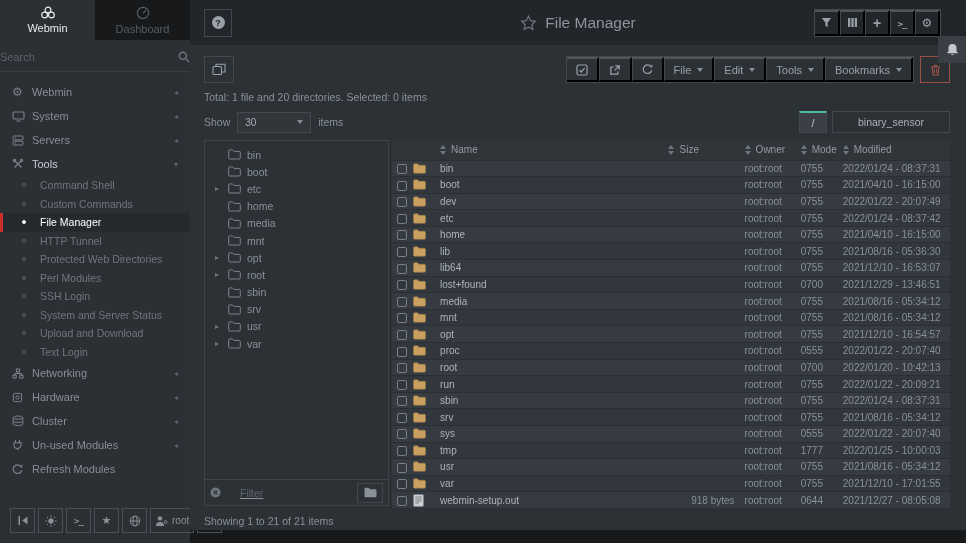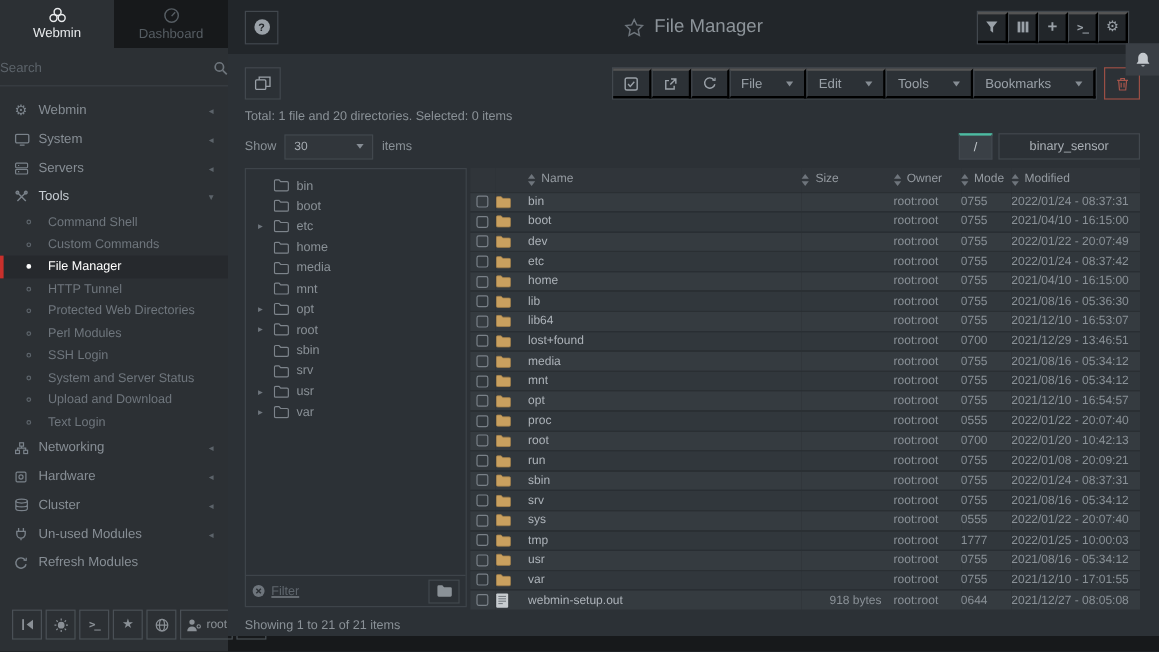--- a/index.html
+++ b/index.html
@@ -41,41 +41,41 @@
   .ta-btn { width:25px; height:26px; display:flex; align-items:center; justify-content:center; color:#9aa1a8; border-left:1px solid #42484e; cursor:pointer; background:transparent; font-size:11px; }
   .ta-btn:first-child { border-left:none; }
   .bell-tab { position:absolute; right:0; top:36px; width:28px; height:27px; background:#3a3f45; display:flex; align-items:center; justify-content:center; z-index:3; cursor:pointer; }
 
   
   .content { position:absolute; left:190px; top:45px; right:0; height:485px; background:#2c3136; padding:0 16px 0 14px; }
   .tb-row { display:flex; align-items:center; justify-content:space-between; margin-top:11px; height:27px; }
   .sq-btn { height:27px; min-width:30px; border:1px solid #42484e; background:transparent; color:#9aa1a8; display:flex; align-items:center; justify-content:center; cursor:pointer; }
   .tb-right { display:flex; align-items:center; }
   .seg { display:flex; border:1px solid #42484e; height:27px; }
-  .seg-btn { display:flex; align-items:center; justify-content:center; color:#9aa1a8; border-left:1px solid #42484e; cursor:pointer; background:transparent; font-size:11px; padding:0 9px; gap:20px;text-align:center; }
+  .seg-btn { display:flex; align-items:center; justify-content:center; color:#9aa1a8; border-left:1px solid #42484e; cursor:pointer; background:transparent; font-size:11px; padding:0 9px; gap:6px;text-align:center; }
   .seg-btn:first-child { border-left:none; }
   .dd-caret { width:0; height:0; border-left:3.5px solid transparent; border-right:3.5px solid transparent; border-top:4px solid #868d94; }
   .trash-btn { width:30px; height:27px; border:1px solid #9b4f45; margin-left:6px; color:#a8554b; display:flex; align-items:center; justify-content:center; cursor:pointer; background:transparent; }
   .summary { font-size:10.5px; color:#8a9197; margin-top:8px; }
   .controls { display:flex; align-items:center; justify-content:space-between; margin-top:8px; height:22px;gap:24px; }
   .show-group { display:flex; align-items:center; gap:7px; font-size:10.5px; color:#8a9197; }
   .show-select { width:74px; height:21px; border:1px solid #42484e; background:#31363b; color:#a7adb3; display:flex; align-items:center; padding:0 7px; cursor:pointer; }
   .show-select .val { flex:1; font-size:10px; }
   .path-group { display:flex; align-items:center; gap:5px; }
   .root-btn { width:28px; height:22px; background:#3a4046; border:1px solid #42484e; border-top:2px solid #4cbca2; color:#c3c8cd; font-size:10.5px; display:flex; align-items:center; justify-content:center; cursor:pointer; }
   .path-search { width:118px; height:22px; border:1px solid #42484e; background:transparent; color:#aab0b6; font-size:10.5px; text-align:center; outline:none; }
 
   .main-row { display:flex; margin-top:7px; height:366px; }
   
   .tree-panel { width:185px; border:1px solid #3e444a; display:flex; flex-direction:column; font-size:10.5px; flex:none; }
   .tree-items { padding-top:5px; }
   .titem { display:flex; align-items:center; height:17.2px; padding-left:10px; color:#8a9197; cursor:pointer; }
   .tcaret { width:13px; font-size:8px; color:#6e757c; flex:none; }
   .titem .ficon { width:19px; display:inline-flex; flex:none; }
-  .filter-row { margin-top:auto; height:26px; border-top:1px solid #3e444a; display:flex; align-items:center; padding:0 5px; gap:5px;text-decoration:underline; }
+  .filter-row { margin-top:auto; height:26px; border-top:1px solid #3e444a; display:flex; align-items:center; padding:0 5px; gap:19px;text-decoration:underline; }
   .filter-row input { flex:1; background:transparent; border:none; outline:none; font-size:10.5px; color:#9aa1a8; min-width:0; }
   .filter-row input::placeholder { color:#5f666d; }
   .mini-folder-btn { width:26px; height:20px; border:1px solid #42484e; display:flex; align-items:center; justify-content:center; color:#8a9197; cursor:pointer; background:transparent; flex:none; }
 
   
   .table-panel { flex:1; margin-left:3px; }
   table { width:100%; border-collapse:collapse; table-layout:fixed; }
   thead th { height:20px; background:#30353a; font-weight:normal; font-size:10px; color:#959ba1; text-align:left; white-space:nowrap; }
   thead th .hcell { display:flex; align-items:center; }
   tbody tr { height:16.6px; background:#353b40; border-top:1px solid #2a2f33; cursor:pointer; }
@@ -820,21 +820,21 @@
               </tr>
               <tr>
                 <td><span class="cb"></span></td>
                 <td><span><svg width="13" height="11" viewBox="0 0 13 11">
                       <path d="M.5 2 Q.5 .8 1.7 .8 H4.6 L6 2.3 H11.3 Q12.5 2.3 12.5 3.5 V9 Q12.5 10.2 11.3 10.2 H1.7 Q.5 10.2 .5 9 Z" fill="#c9a05f" stroke="#9c7c48" stroke-width=".6"></path>
                     </svg></span></td>
                 <td class="name">run</td>
                 <td class="size"></td>
                 <td>root:root</td>
                 <td>0755</td>
-                <td>2022/01/08 - 20:09:21</td>
+                <td>2022/01/22 - 20:09:21</td>
               </tr>
               <tr>
                 <td><span class="cb"></span></td>
                 <td><span><svg width="13" height="11" viewBox="0 0 13 11">
                       <path d="M.5 2 Q.5 .8 1.7 .8 H4.6 L6 2.3 H11.3 Q12.5 2.3 12.5 3.5 V9 Q12.5 10.2 11.3 10.2 H1.7 Q.5 10.2 .5 9 Z" fill="#c9a05f" stroke="#9c7c48" stroke-width=".6"></path>
                     </svg></span></td>
                 <td class="name">sbin</td>
                 <td class="size"></td>
                 <td>root:root</td>
                 <td>0755</td>

